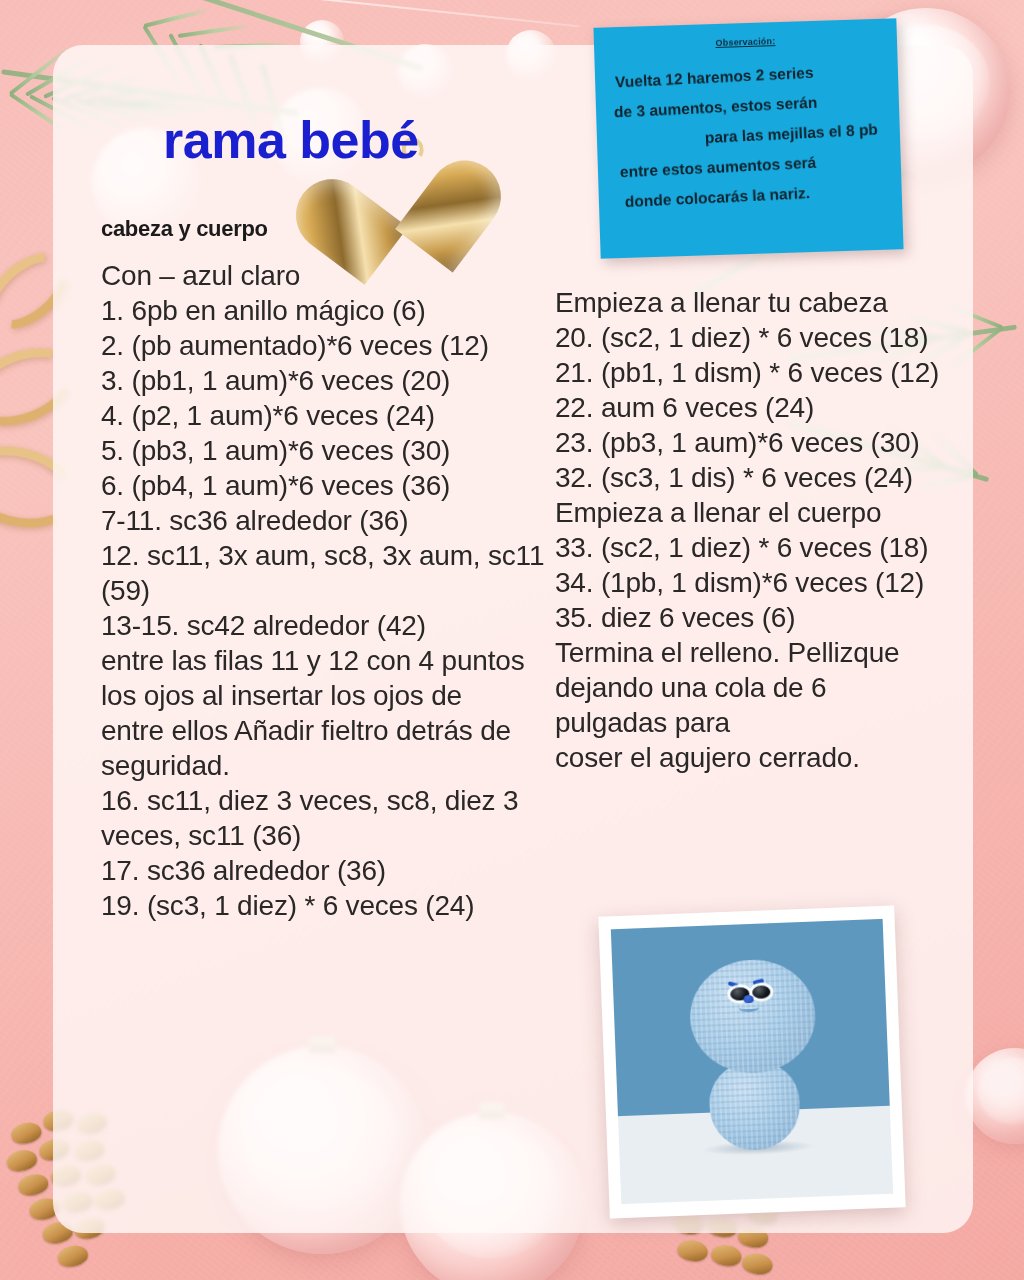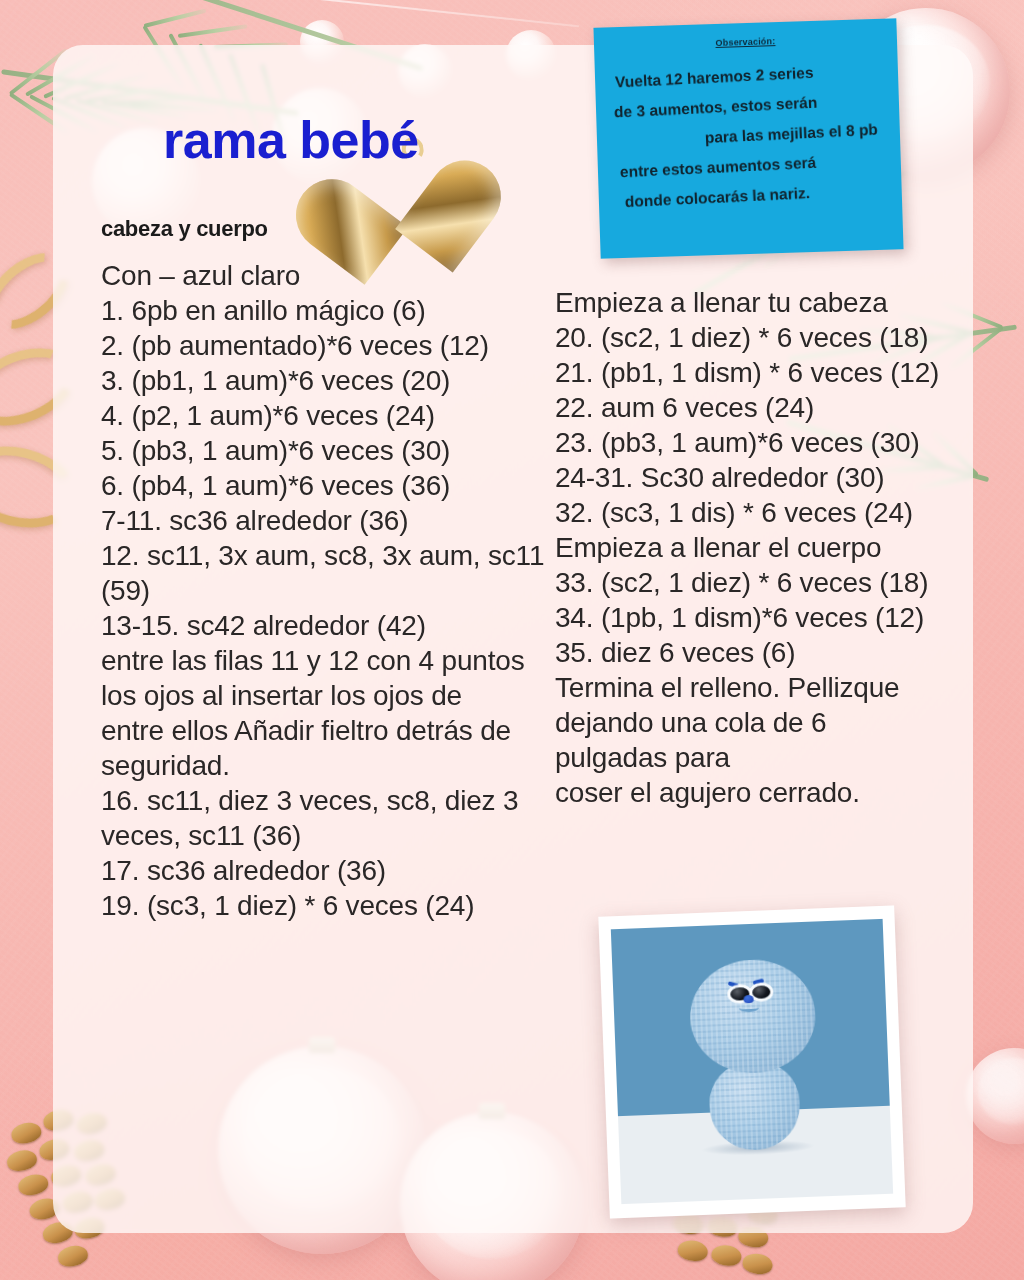--- a/index.html
+++ b/index.html
@@ -414,21 +414,20 @@
     <p>veces, sc11 (36)</p>
     <p>17. sc36 alrededor (36)</p>
     <p>19. (sc3, 1 diez) * 6 veces (24)</p>
   </div>
 <div class="col" id="col-right">
     <p>Empieza a llenar tu cabeza</p>
     <p>20. (sc2, 1 diez) * 6 veces (18)</p>
     <p>21. (pb1, 1 dism) * 6 veces (12)</p>
     <p>22. aum 6 veces (24)</p>
     <p>23. (pb3, 1 aum)*6 veces (30)</p>
-    <p>24-31. Sc30 alrededor (30)</p>
     <p>32. (sc3, 1 dis) * 6 veces (24)</p>
     <p>Empieza a llenar el cuerpo</p>
     <p>33. (sc2, 1 diez) * 6 veces (18)</p>
     <p>34. (1pb, 1 dism)*6 veces (12)</p>
     <p>35. diez 6 veces (6)</p>
     <p>Termina el relleno. Pellizque</p>
     <p>dejando una cola de 6</p>
     <p>pulgadas para</p>
     <p>coser el agujero cerrado.</p>
   </div>

